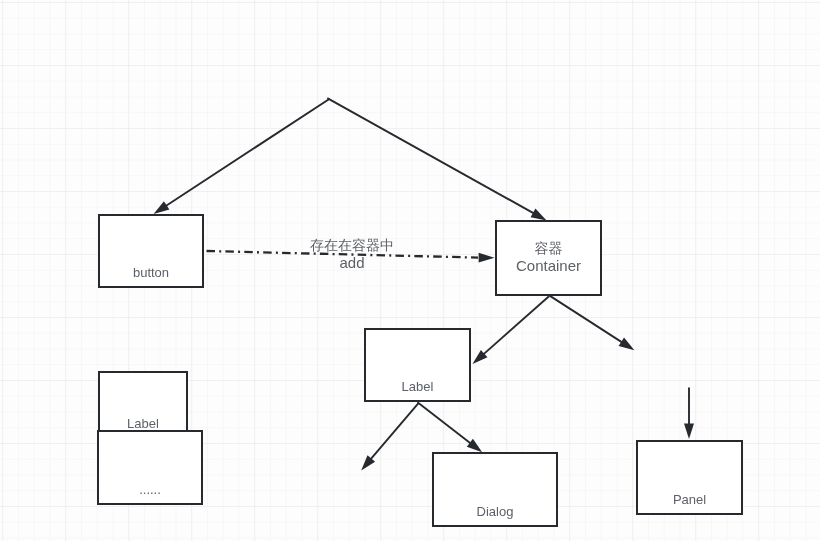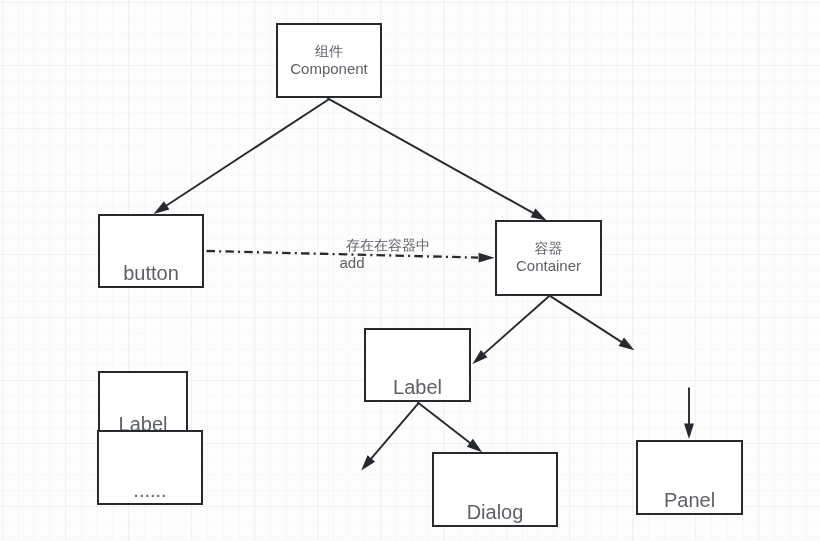--- a/index.html
+++ b/index.html
@@ -19,27 +19,27 @@
     border:2px solid #26292e;
     background:#ffffff;
     display:flex;flex-direction:column;
     align-items:center;justify-content:center;
     color:#5d6166;
     z-index:2;
   }
   .node span{display:block;white-space:nowrap;}
   .cn{font-size:14px;line-height:15px;}
   .en{font-size:15px;line-height:19px;}
-  .one{font-size:20px;line-height:16px;margin-top:44px;}
+  .one{font-size:13px;line-height:16px;margin-top:44px;}
   svg.edges{position:absolute;left:0;top:0;width:820px;height:541px;z-index:1;}
   .edgelabel{
     position:absolute;color:#5d6166;text-align:center;z-index:3;
     white-space:nowrap;
   }
-  .edgelabel .l1{font-size:14px;line-height:15px;display:block;margin-left:36px;}
+  .edgelabel .l1{font-size:14px;line-height:15px;display:block;}
   .edgelabel .l2{font-size:15px;line-height:19px;display:block;}
 </style>
 </head>
 <body>
 
 <div id="canvas">
 
   <svg id="grid" viewBox="0 0 820 541" xmlns="http://www.w3.org/2000/svg">
     <defs>
       <pattern id="minor" width="15.75" height="15.75" patternUnits="userSpaceOnUse" x="2.2" y="2.0">
@@ -72,24 +72,20 @@
       <path d="M546.6 220.5 L530.6 217.2 L535.4 208.6 Z"></path>
       <path d="M472.5 363.9 L480.9 349.9 L487.5 357.3 Z"></path>
       <path d="M634.4 350.2 L618.6 345.9 L624.0 337.6 Z"></path>
       <path d="M361.2 470.4 L367.5 455.3 L375.1 461.7 Z"></path>
       <path d="M482.2 452.3 L466.8 446.7 L472.9 438.8 Z"></path>
       <path d="M689.0 439.0 L684.0 423.4 L694.0 423.4 Z"></path>
       <path d="M494.5 257.7 L478.6 252.8 L478.6 262.6 Z"></path>
     </g>
   </svg>
 
-  <div class="node" style="left:276px;top:23px;width:106px;height:75px">
-    <span class="cn">组件</span>
-    <span class="en">Component</span>
-  </div>
 
   <div class="node" style="left:98px;top:214px;width:106px;height:74px">
     <span class="one">button</span>
   </div>
 
 
   <div class="node" style="left:98px;top:371px;width:90px;height:61px">
     <span class="one">Label</span>
   </div>
 

